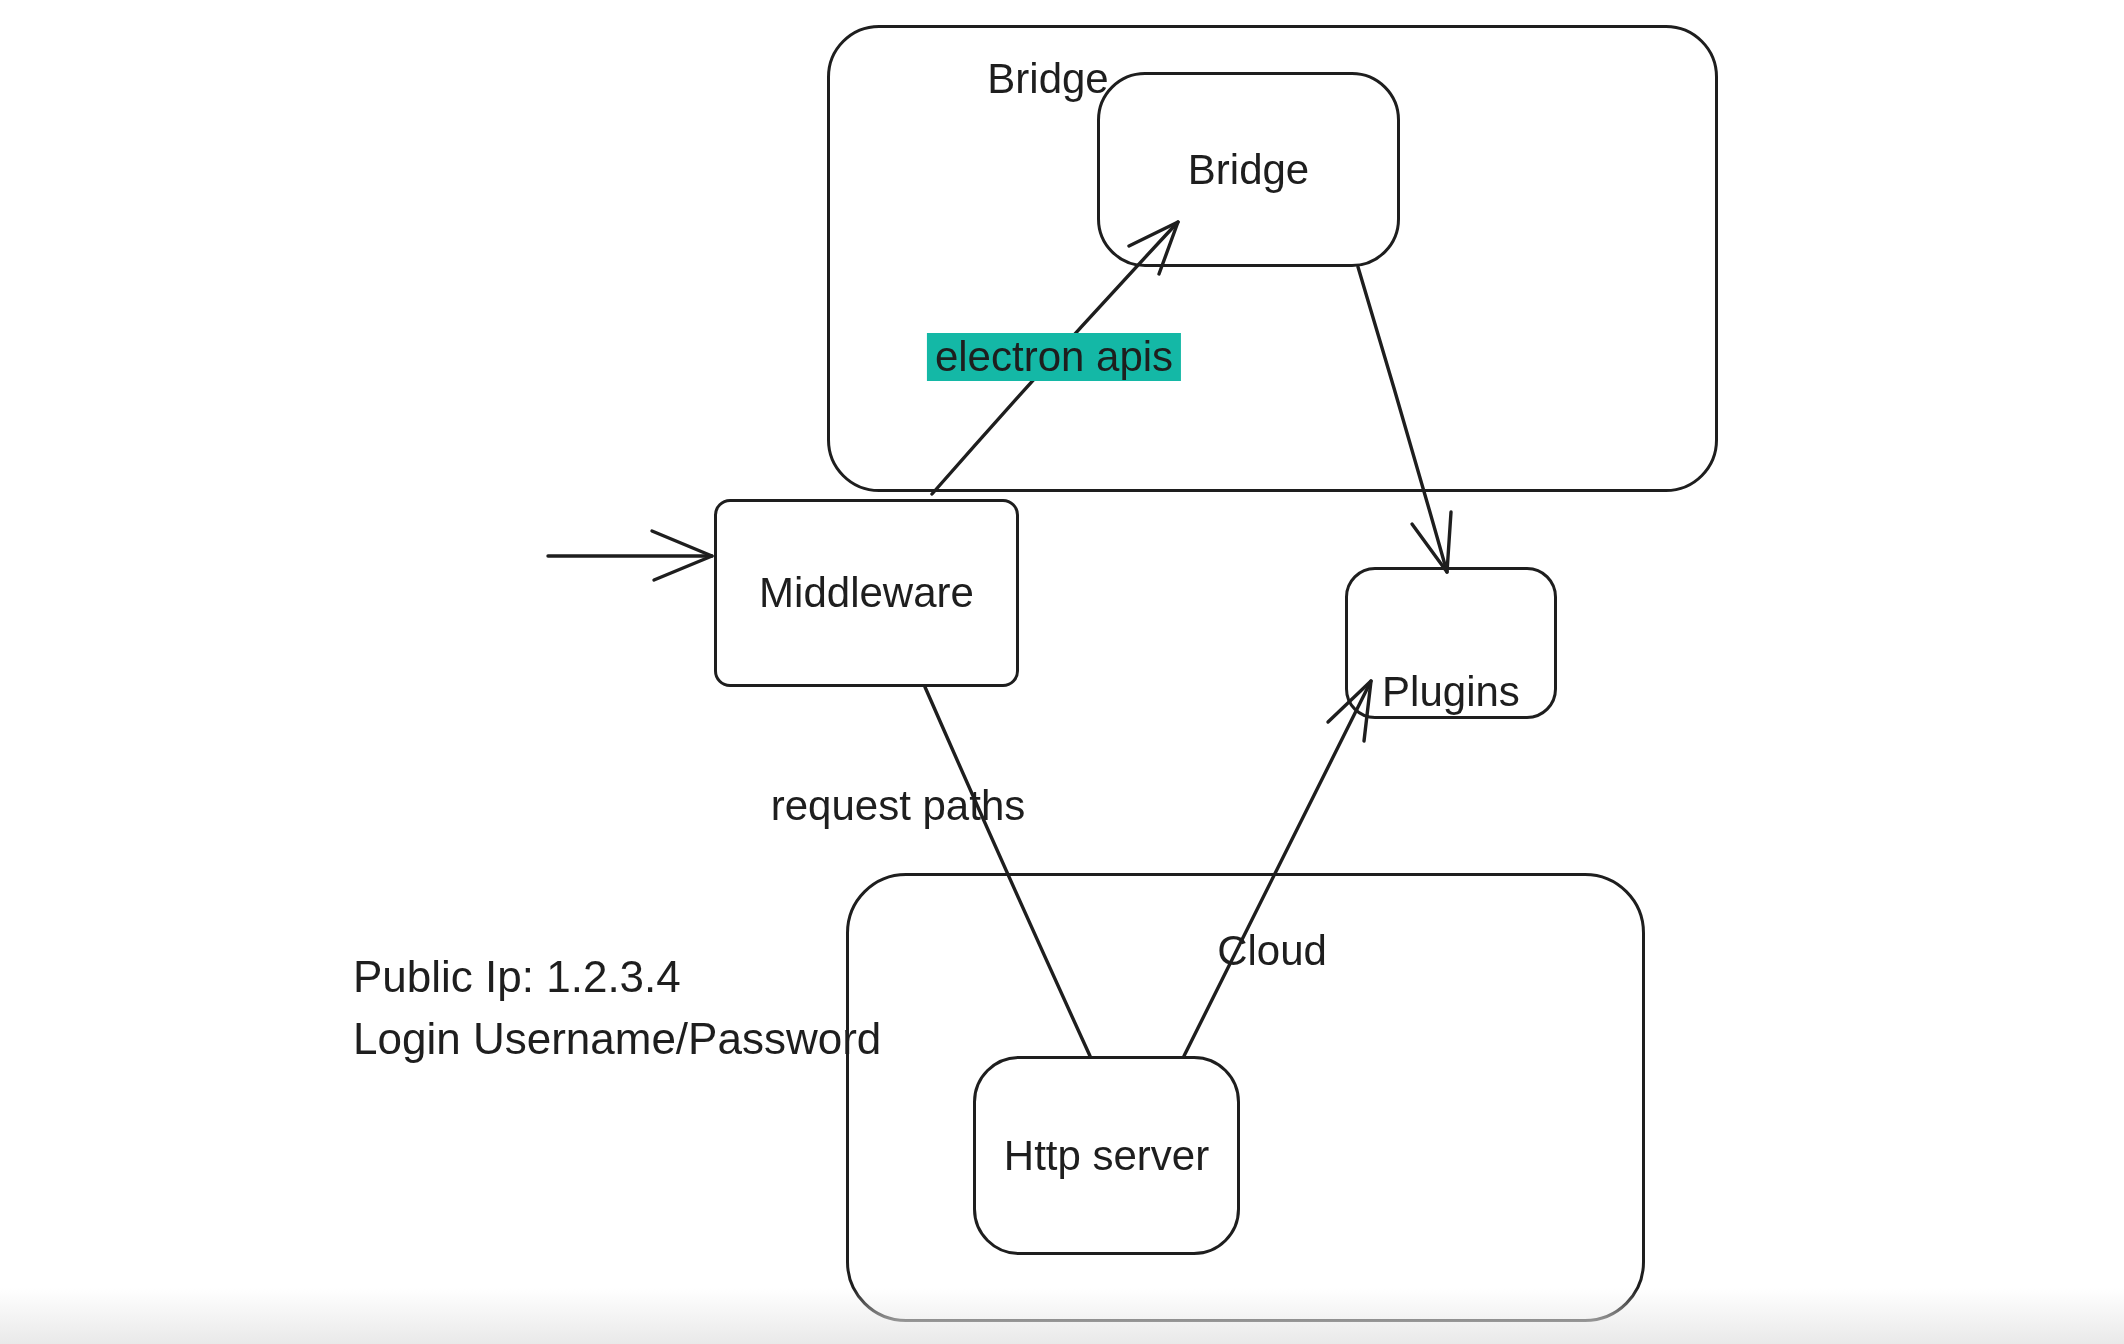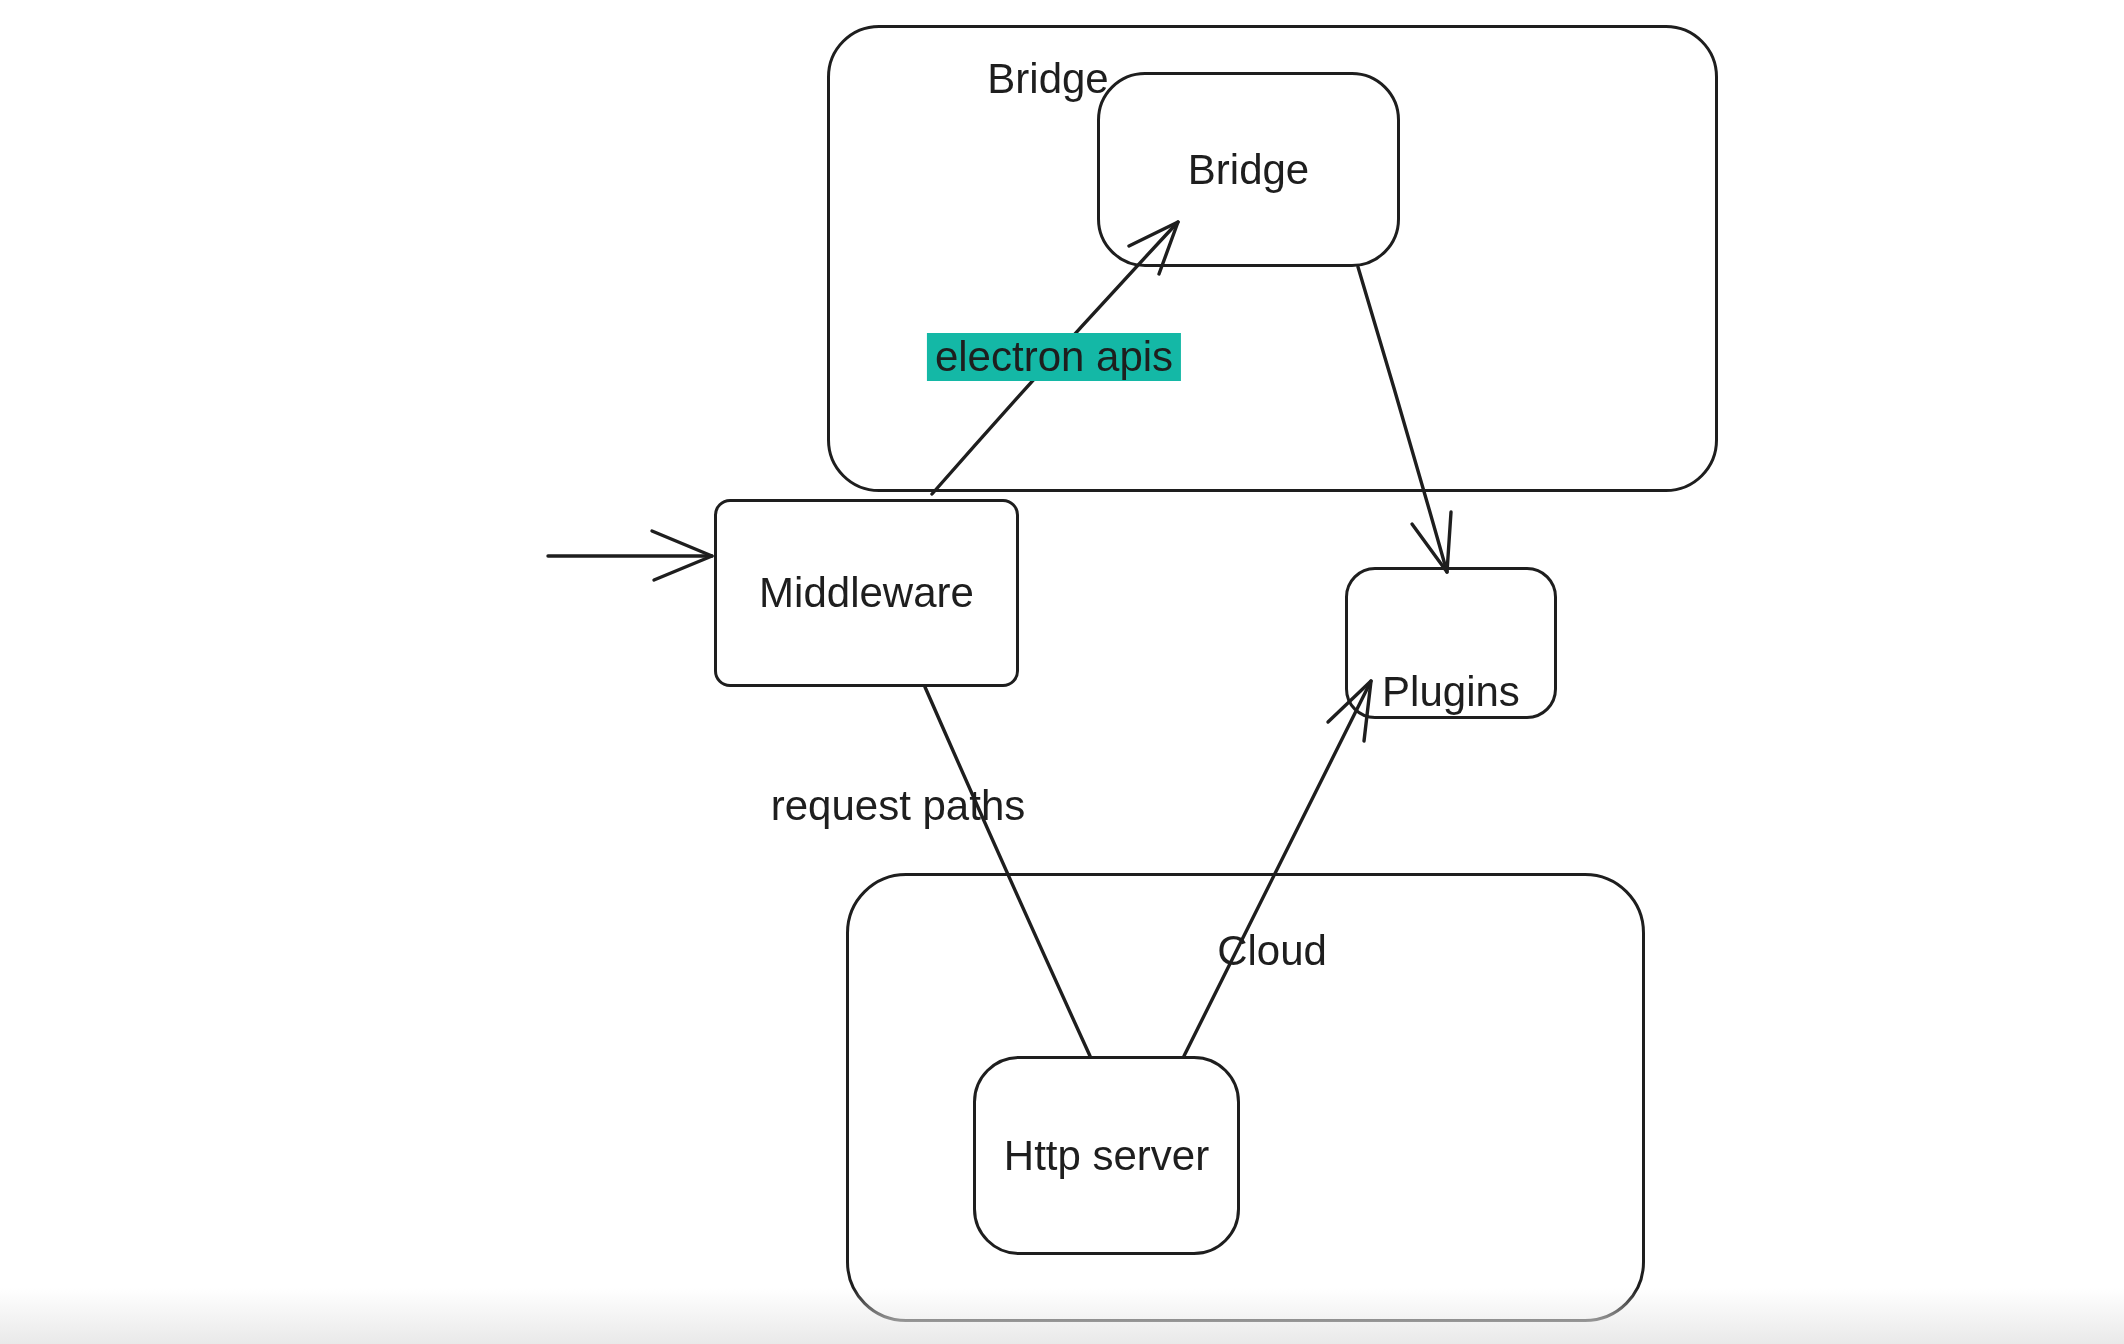--- a/index.html
+++ b/index.html
@@ -108,15 +108,19 @@
       <path d="M1184 1056 Q1278 868 1371 681"></path>
       <path d="M1328 722 L1371 681 L1364 741"></path>
     </g>
   </svg>
 
   <div class="float-label" id="label-desktop">Bridge</div>
   <div class="float-label" id="label-cloud">Cloud</div>
   <div class="float-label label-masked" id="label-electron-apis">electron apis</div>
   <div class="float-label label-under" id="label-request-paths">request paths</div>
 
+  <div class="annotation">
+    <div>Public Ip: 1.2.3.4</div>
+    <div>Login Username/Password</div>
+  </div>
 
   <div class="bottom-fade"></div>
 </div>
 
 </body></html>

